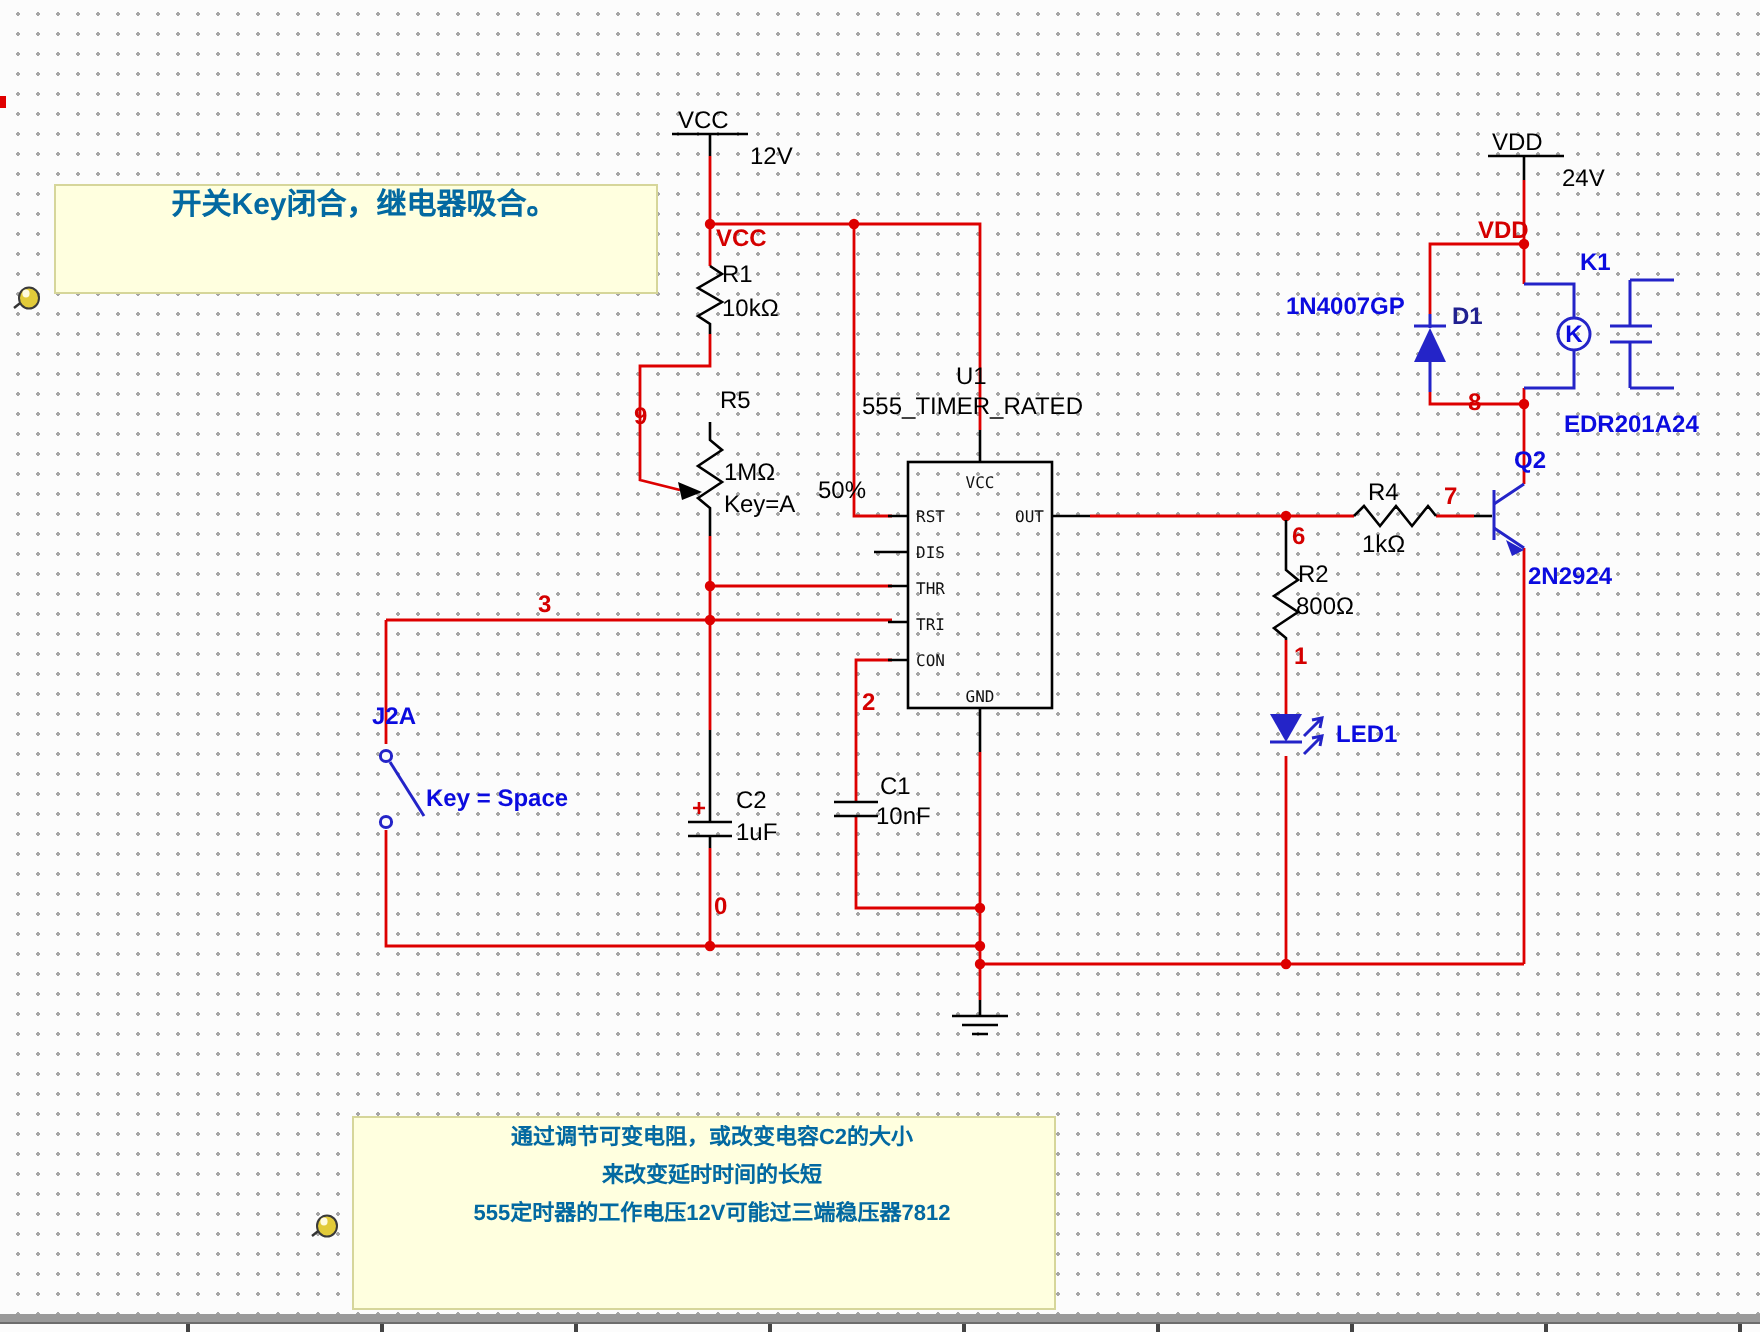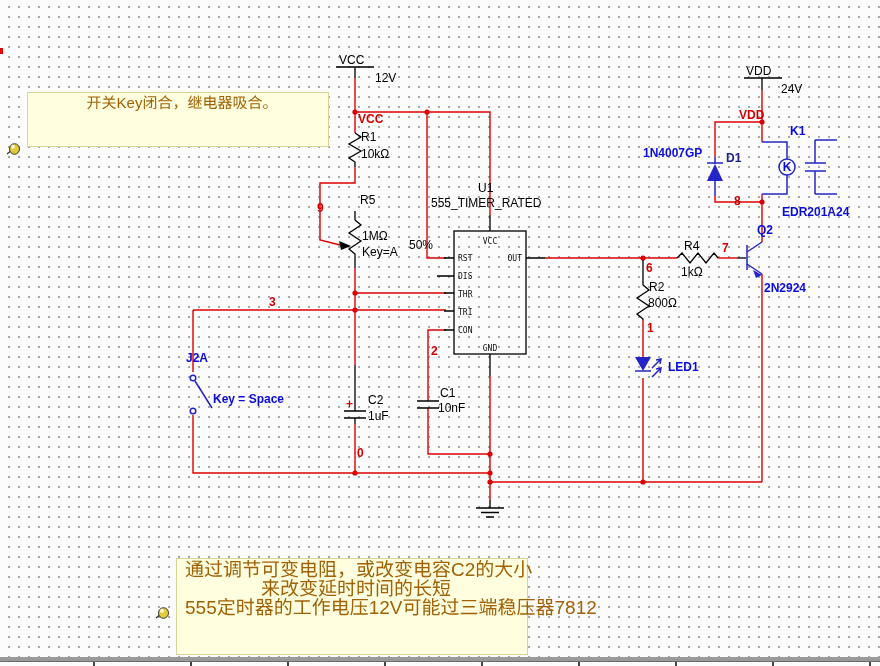--- a/index.html
+++ b/index.html
@@ -15,24 +15,24 @@
   .wire{stroke:#dd0000;stroke-width:1.4;fill:none;}
   .sym{stroke:#000;stroke-width:1.3;fill:none;}
   .bsym{stroke:#2424c8;stroke-width:1.5;fill:none;}
   .lbl{font:12px "Liberation Sans",sans-serif;fill:#000;}
   .netlbl{font:600 12px "Liberation Sans",sans-serif;fill:#d40000;}
   .blulbl{font:600 12px "Liberation Sans",sans-serif;fill:#0b0bdf;}
   .navlbl{font:600 12px "Liberation Sans",sans-serif;fill:#202090;}
   .pinlbl{font:8px "DejaVu Sans Mono",monospace;fill:#111;}
   .note{
     position:absolute; background:#ffffdf; border:1px solid #d6d69a;
-    color:#a16207; font-size:15px; line-height:18px; padding:1px 0 0 8px;
-    box-sizing:border-box; white-space:nowrap;
+    color:#0369a1; font-size:15px; line-height:18px; padding:1px 0 0 8px;
+    box-sizing:border-box; white-space:nowrap;font-weight:bold;
   }
-  .note.bottom{line-height:19px;font-size:19px;}
+  .note.bottom{line-height:19px;font-size:11px;}
   .ruler-bar{position:absolute;left:0;top:657px;width:880px;height:4px;background:#9a9a9a;border-bottom:1px solid #6d6d6d;}
   .ruler-ticks{position:absolute;left:0;top:662px;width:880px;height:4px;
     background:repeating-linear-gradient(90deg, transparent 0 95px, #444 95px 97px);
     background-position:-2px 0;}
   .origin-mark{position:absolute;left:0;top:48px;width:3px;height:6px;background:#e00000;}
   .pin-icon{position:absolute;width:16px;height:14px;}
 </style>
 </head>
 <body>
 

